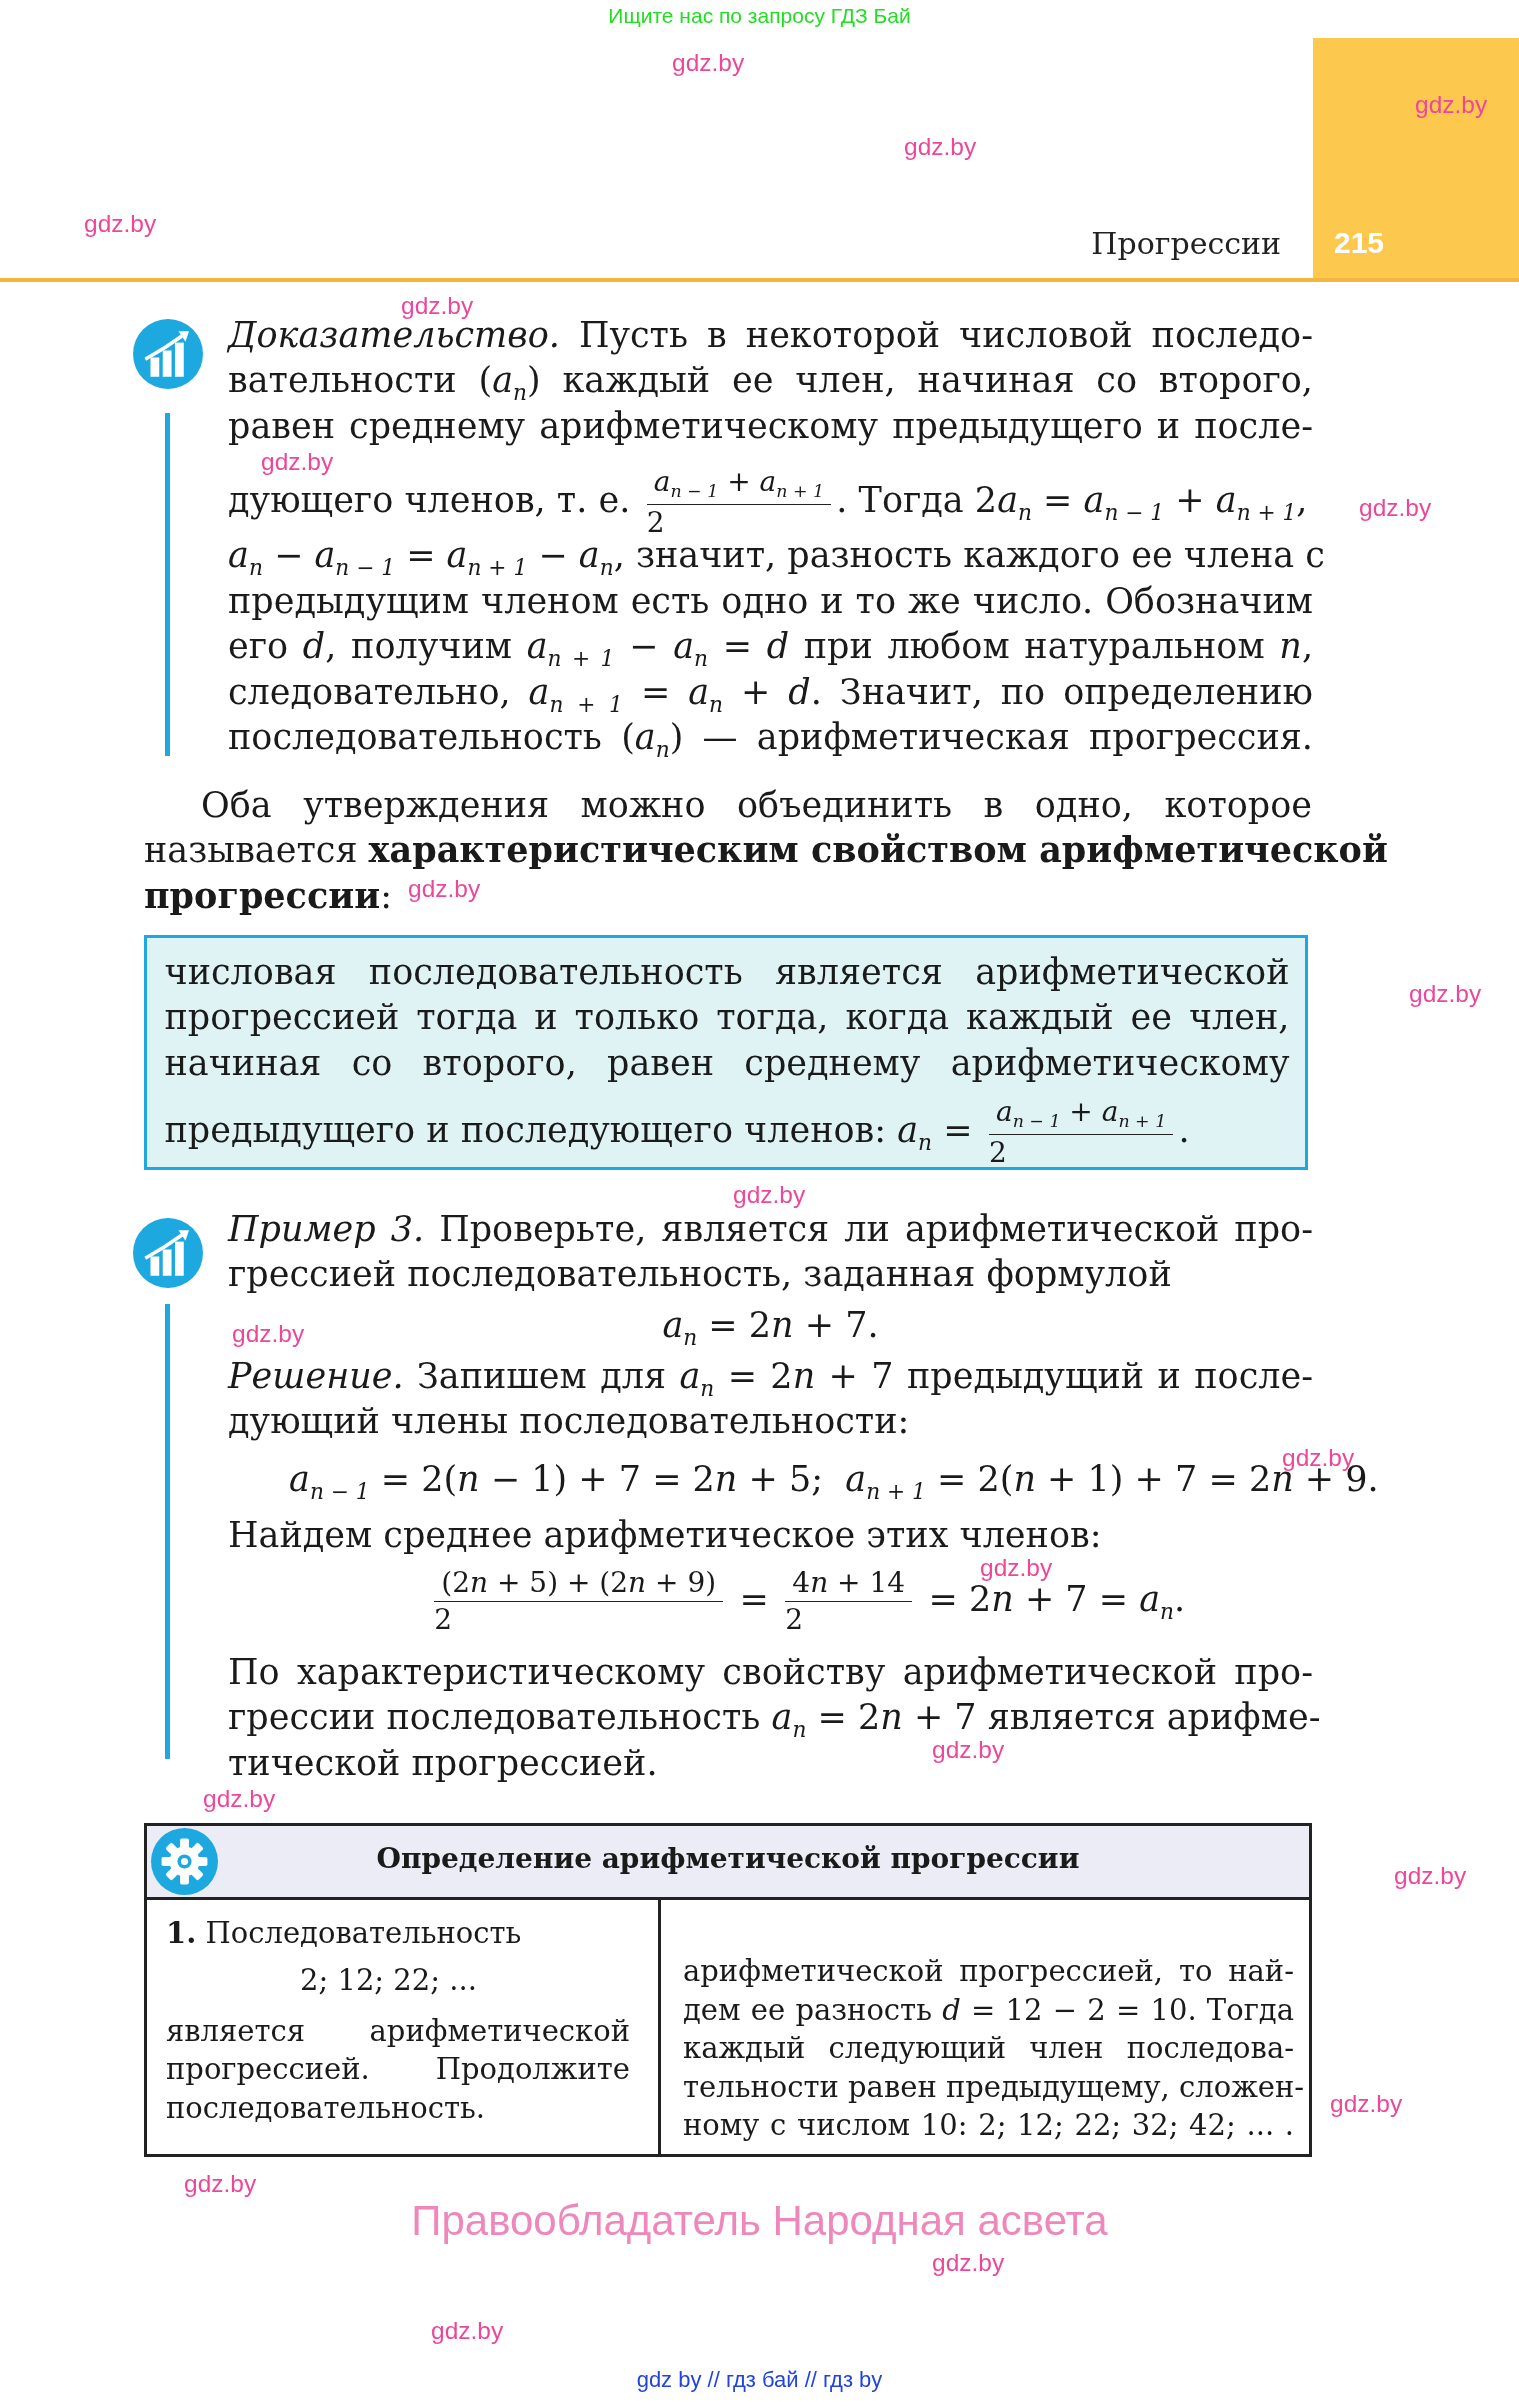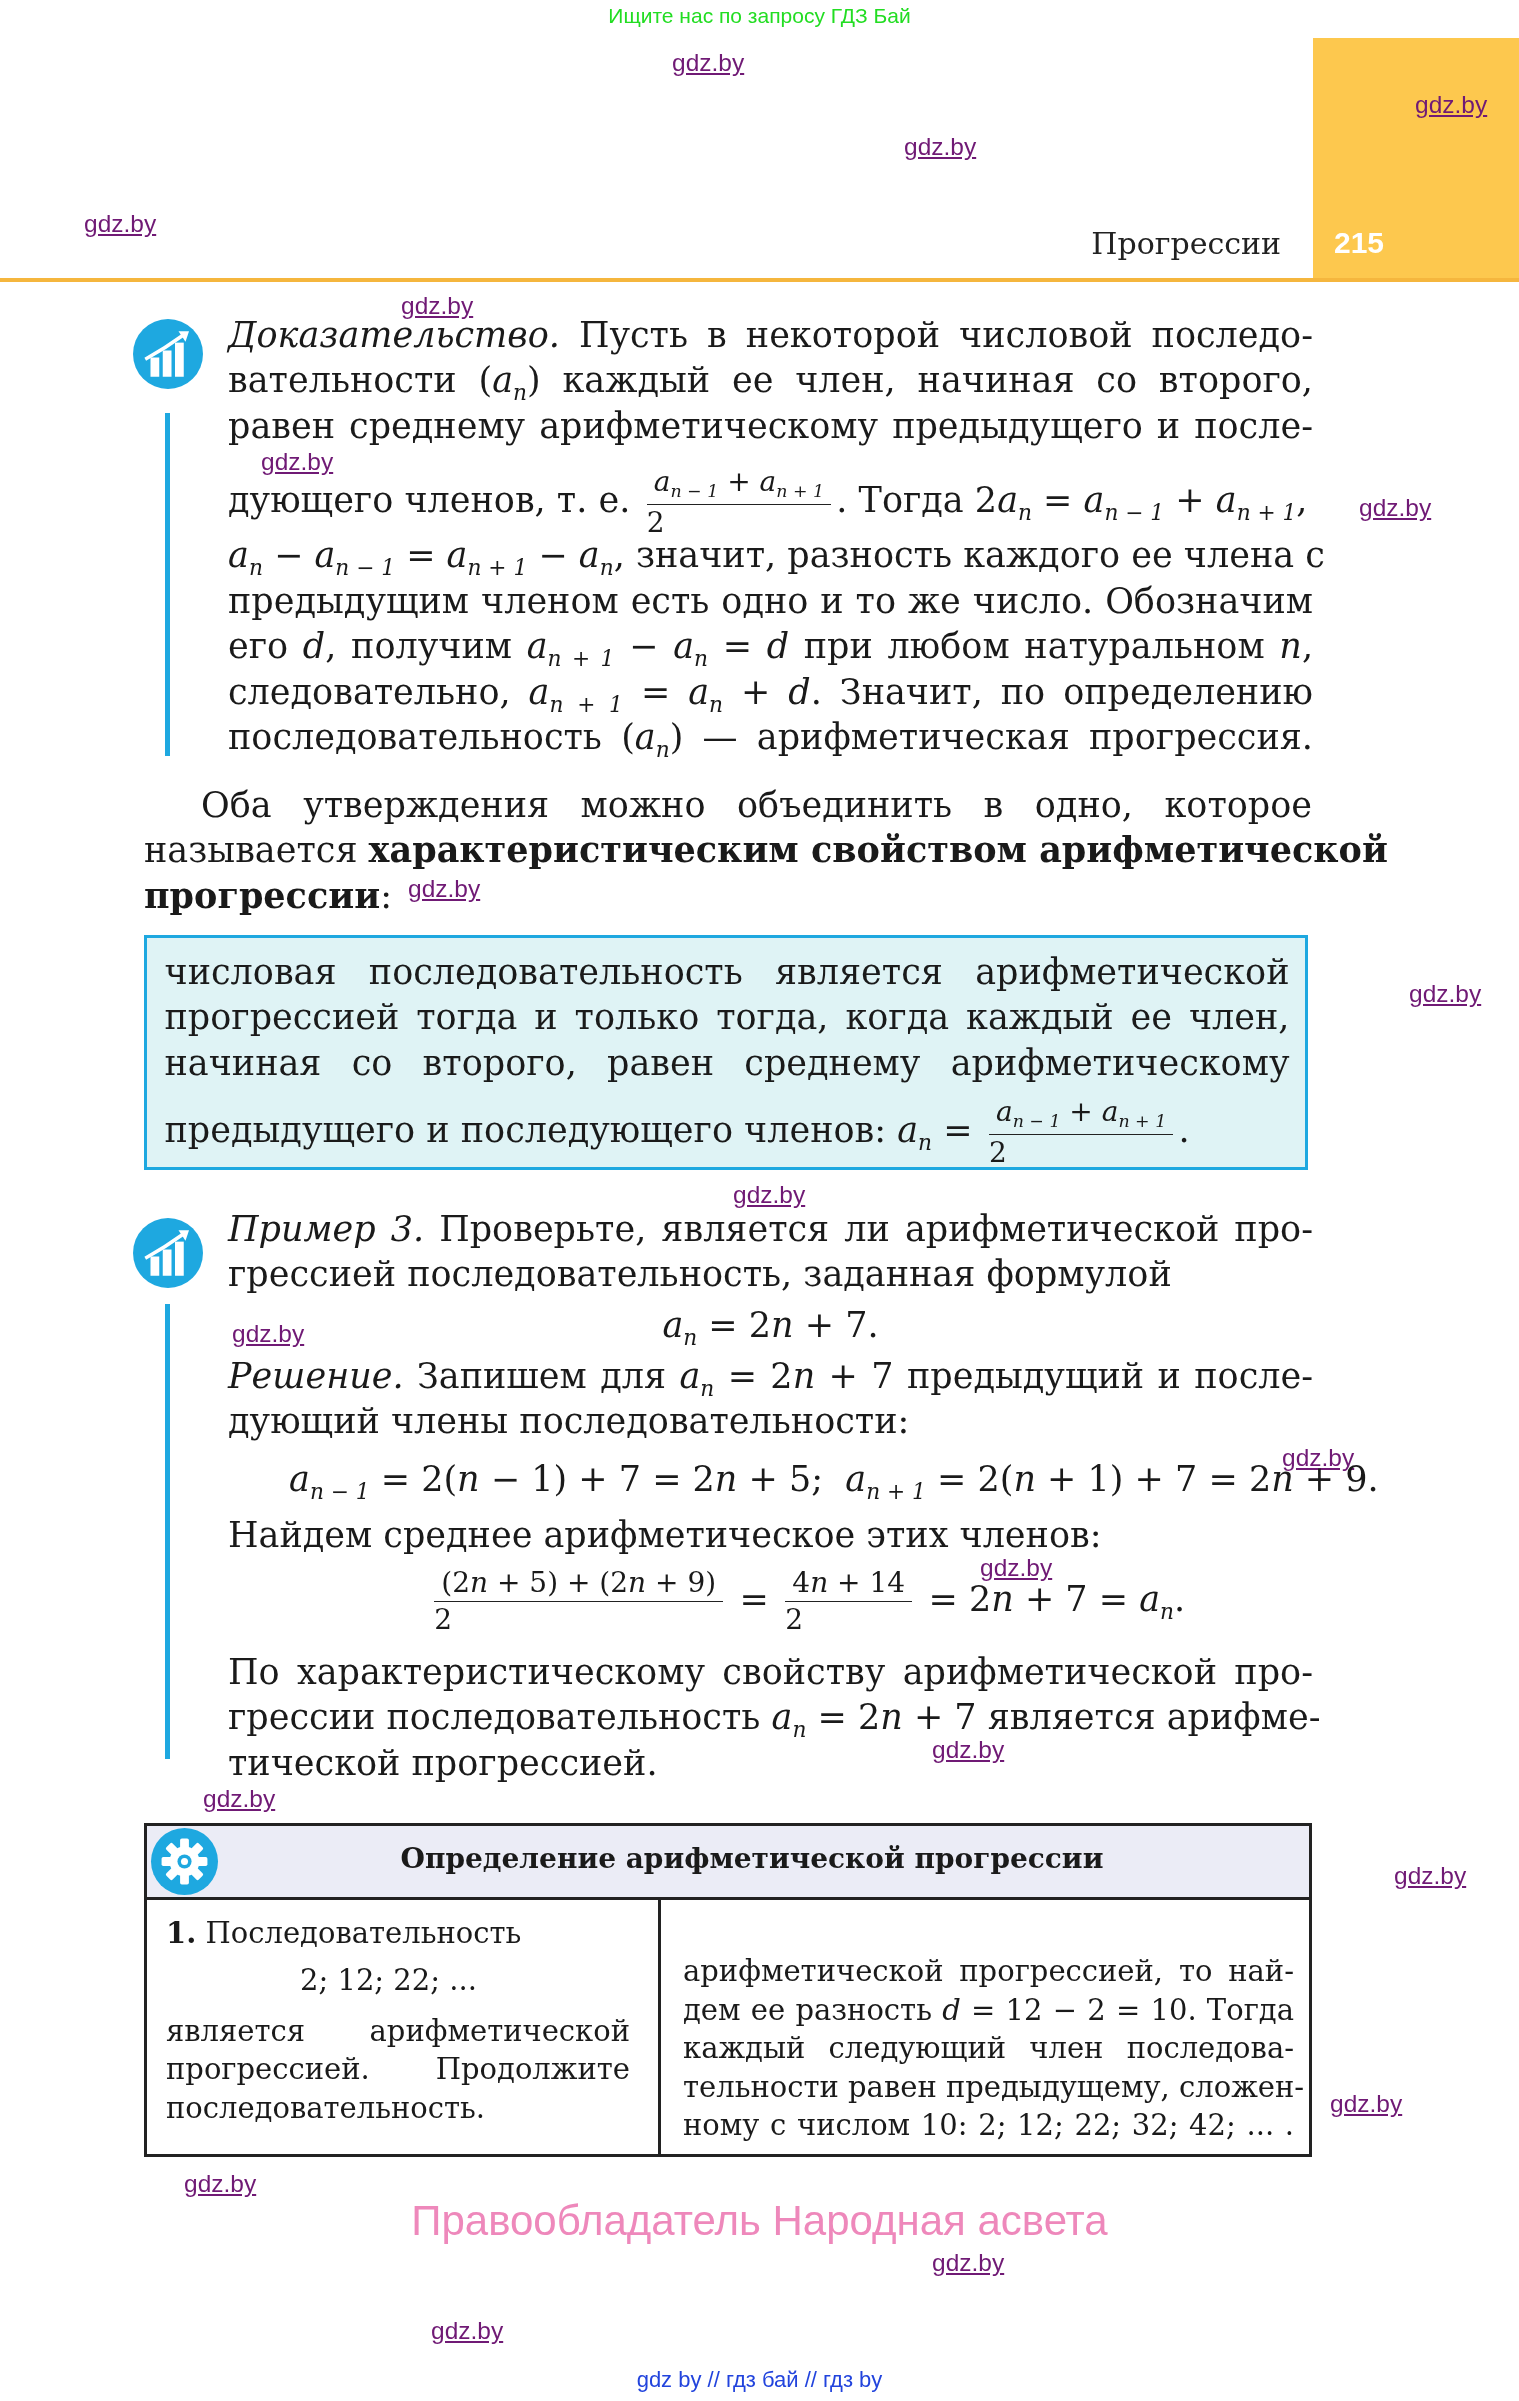--- a/index.html
+++ b/index.html
@@ -1,18 +1,18 @@
 <!DOCTYPE html>
 <html style="font-size:14px"><head>
 <meta charset="utf-8">
 <style>
   html, body { margin:0; padding:0; background:#ffffff; }
   body { width:1519px; height:2401px; position:relative; overflow:hidden;
          font-family:"DejaVu Serif","Liberation Serif",serif; color:#1a1a1a; }
-  .wm { position:absolute; font-family:"Liberation Sans","DejaVu Sans",sans-serif; font-size:24.5px; color:#701a75;text-decoration:underline; }
+  .wm { position:absolute; font-family:"Liberation Sans","DejaVu Sans",sans-serif; font-size:24.5px; color:#ec4899; }
   .topnote { position:absolute; left:0; width:1519px; top:3.5px; text-align:center;
              font-family:"Liberation Sans",sans-serif; font-size:21px; color:#22dd22; }
   .yellow-block { position:absolute; left:1313px; top:38px; width:207px; height:242px; background:#FDC84E; }
   .hline { position:absolute; left:0; top:278px; width:1519px; height:4.4px; background:#F5B63E; }
   .section-title { position:absolute; right:238px; top:226px; font-size:30px; color:#222; }
   .page-num { position:absolute; left:1334px; top:226px; font-family:"Liberation Sans",sans-serif;
               font-weight:bold; font-size:30px; color:#ffffff; }
   .icon-circle { position:absolute; width:70px; height:70px; border-radius:50%; background:#1EA8E0; }
   .icon-circle svg { position:absolute; left:0; top:0; }
   .vbar { position:absolute; width:5.3px; background:#1EA8E0; }
@@ -27,21 +27,21 @@
   .frac .den { display:block; padding-top:1.8px; }
   .defbox { position:absolute; left:144px; top:935px; width:1164px; height:235px;
             background:#DFF3F5; border:3.5px solid #1EA8E0; box-sizing:border-box; }
   .defbox .line { left:17.5px; width:1125px; }
   .center { text-align:left; text-align-last:center !important; }
   .table { position:absolute; left:144px; top:1823px; width:1168px; height:334px;
            border:3.5px solid #222; box-sizing:border-box; background:#fff; }
   .thead { position:absolute; left:0; top:0; width:100%; height:74px; background:#EBECF6;
            border-bottom:3.5px solid #222; box-sizing:border-box; }
   .thead-title { position:absolute; left:0; width:100%; top:15.8px; text-align:center;
-                 font-weight:bold; font-size:28px;padding-left:24px; }
+                 font-weight:bold; font-size:28px; }
   .tdiv { position:absolute; left:511px; top:74px; width:2.6px; height:254px; background:#222; }
   .cell-line { position:absolute; font-size:29px; line-height:39px; white-space:nowrap;
                text-align:justify; text-align-last:justify; }
   .footer-pink { position:absolute; left:0; width:1519px; top:2197px; text-align:center;
                  font-family:"Liberation Sans",sans-serif; font-size:42px; color:#EE88BB; }
   .footer-blue { position:absolute; left:0; width:1519px; top:2367px; text-align:center;
                  font-family:"Liberation Sans",sans-serif; font-size:22px; color:#2244DD; }
 </style>
 </head>
 <body>

